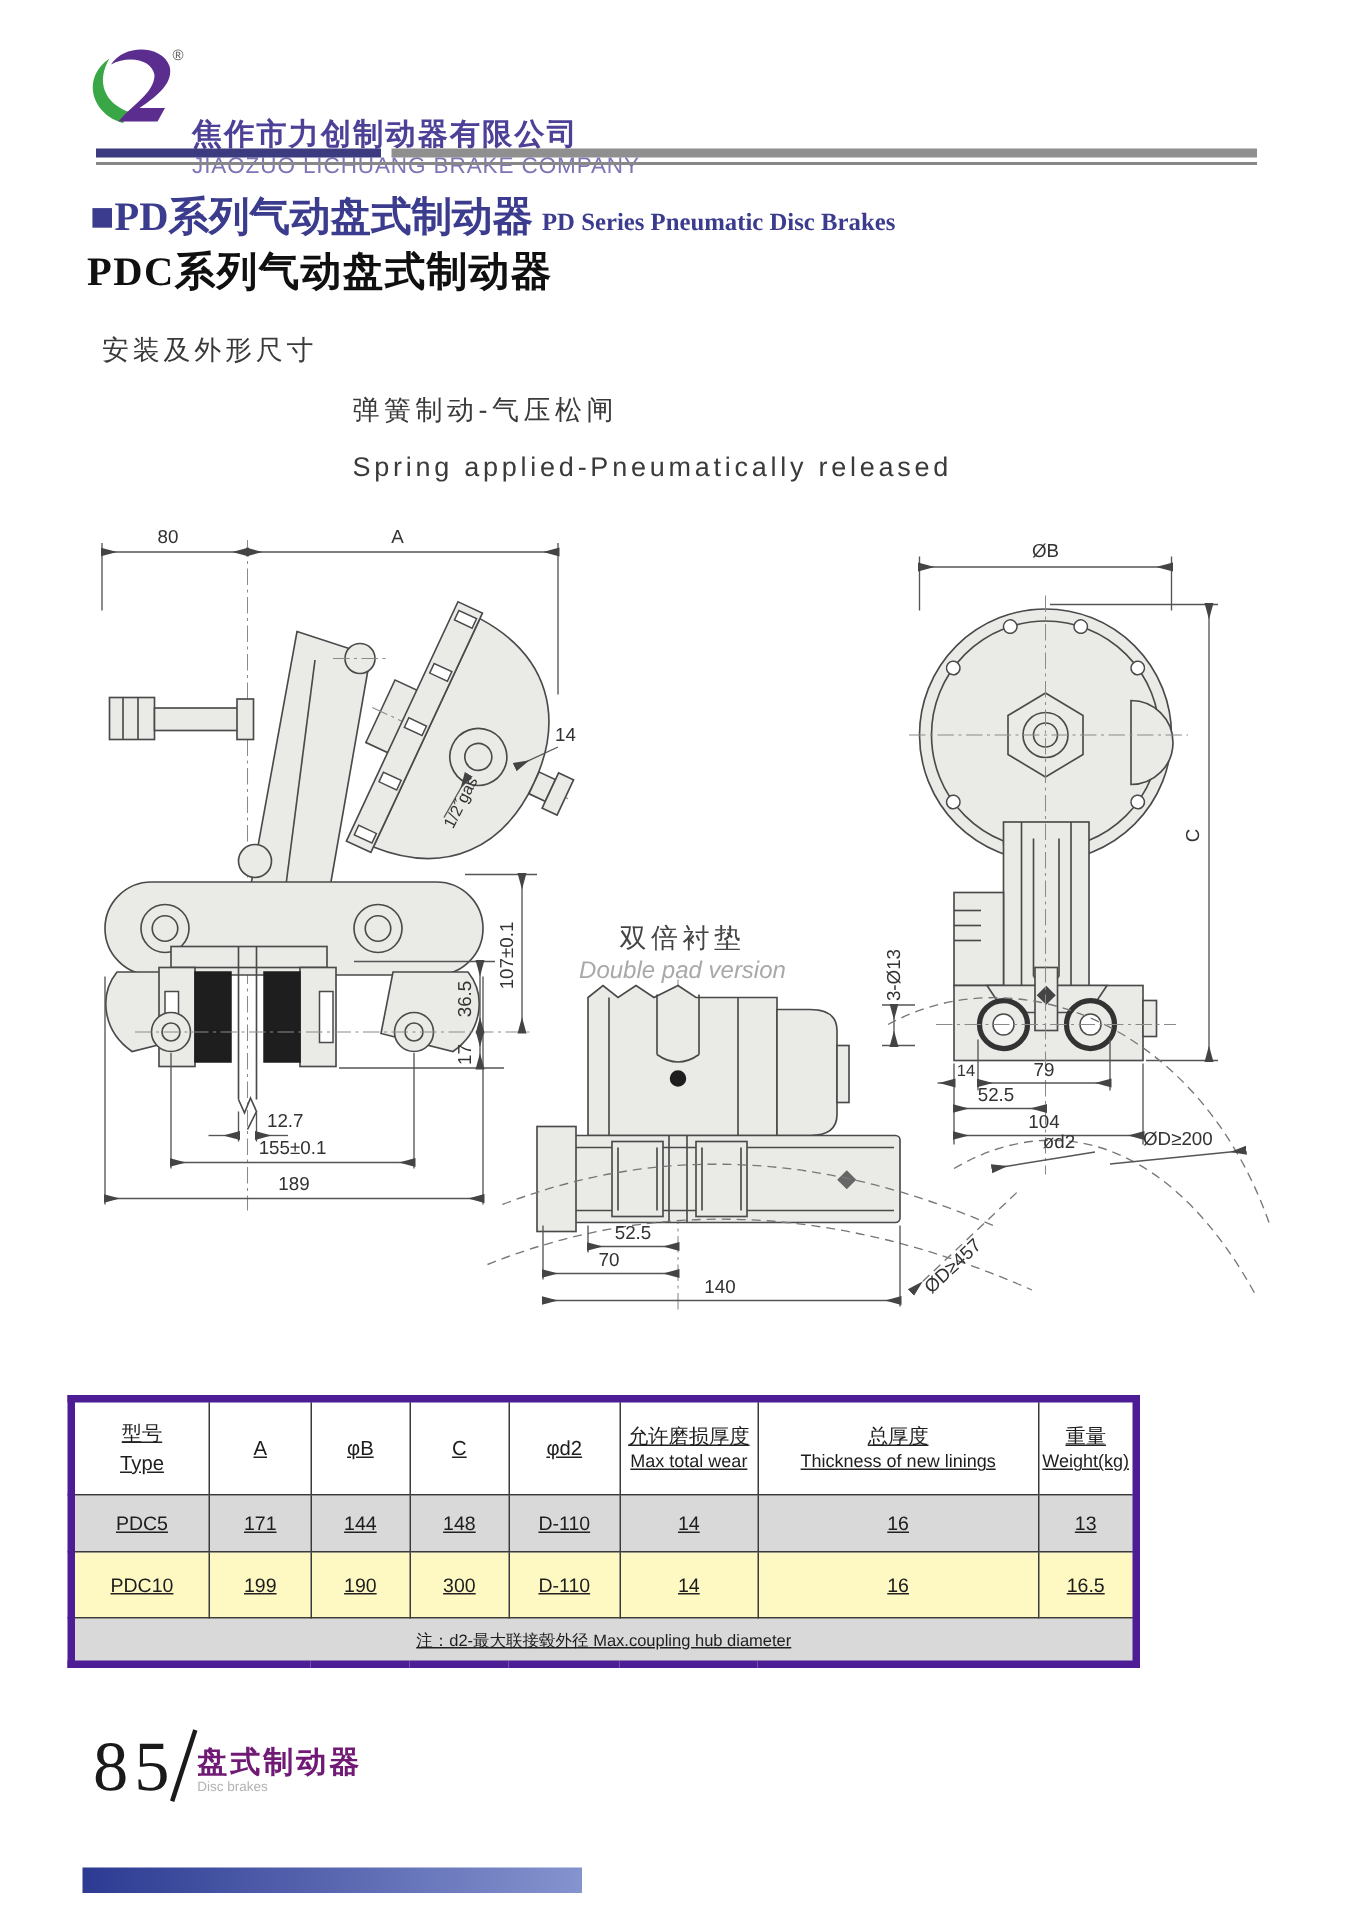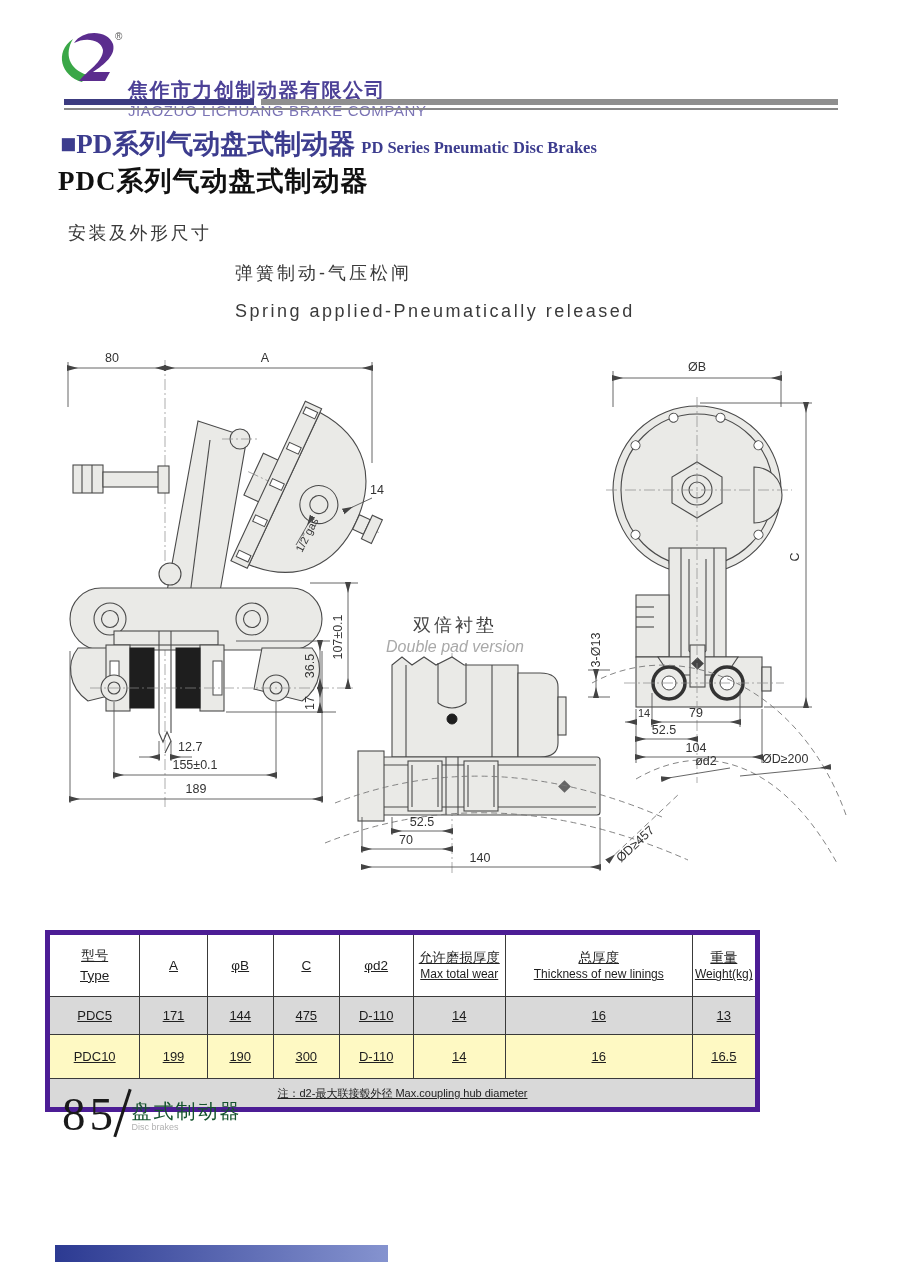--- a/index.html
+++ b/index.html
@@ -47,25 +47,25 @@
              font-weight:normal;color:#1d1d1d;padding:0;}
   tr.hdr{height:64px;background:#fff;}
   tr.r1{height:38px;background:#d9d9d9;}
   tr.r2{height:44px;background:#fef9c3;}
   tr.noterow{height:31px;background:#d9d9d9;}
   .h-cn{font-size:13.5px;line-height:1.45;}
   .h-en{font-size:12px;line-height:1.3;}
   td.cell{font-size:13px;}
   td.note-cell{text-align:left;font-size:11px;padding-left:14px;}
   
-  .footer{position:absolute;left:62px;top:1088px;display:flex;align-items:flex-end;}
+  .footer{position:absolute;left:62px;top:1152px;display:flex;align-items:flex-end;}
   .pg-num{font-family:"Liberation Serif",serif;font-size:47px;line-height:1;color:#1a1a1a;letter-spacing:4px;}
   .pg-slash{width:2.5px;height:50px;background:#1a1a1a;transform:rotate(18deg);margin:0 8px 0 4px;}
   .pg-labels{padding-bottom:6px;}
-  .pg-cn{font-size:20px;font-weight:normal;color:#14532d;letter-spacing:2px;line-height:1;}
+  .pg-cn{font-size:20px;font-weight:bold;color:#701a75;letter-spacing:2px;line-height:1;}
   .pg-en{font-size:9px;color:#b2b2b2;margin-top:1px;}
   .bottom-bar{position:absolute;left:55px;top:1245px;width:333px;height:17px;
               background:linear-gradient(90deg,#2c3a92 0%,#5563ae 55%,#8successfully93cf 100%);
               background:linear-gradient(90deg,#2c3a92,#8593cf);}
 </style>
 </head>
 <body>
 
 <div class="page">
 
@@ -348,21 +348,21 @@
           </th>
       <th>
             <div class="h-cn">重量</div>
             <div class="h-en">Weight(kg)</div>
           </th>
     </tr>
     <tr class="r1">
       <td class="cell">PDC5</td>
       <td class="cell">171</td>
       <td class="cell">144</td>
-      <td class="cell">475</td>
+      <td class="cell">148</td>
       <td class="cell">D-110</td>
       <td class="cell">14</td>
       <td class="cell">16</td>
       <td class="cell">13</td>
     </tr>
     <tr class="r2">
       <td class="cell">PDC10</td>
       <td class="cell">199</td>
       <td class="cell">190</td>
       <td class="cell">300</td>

